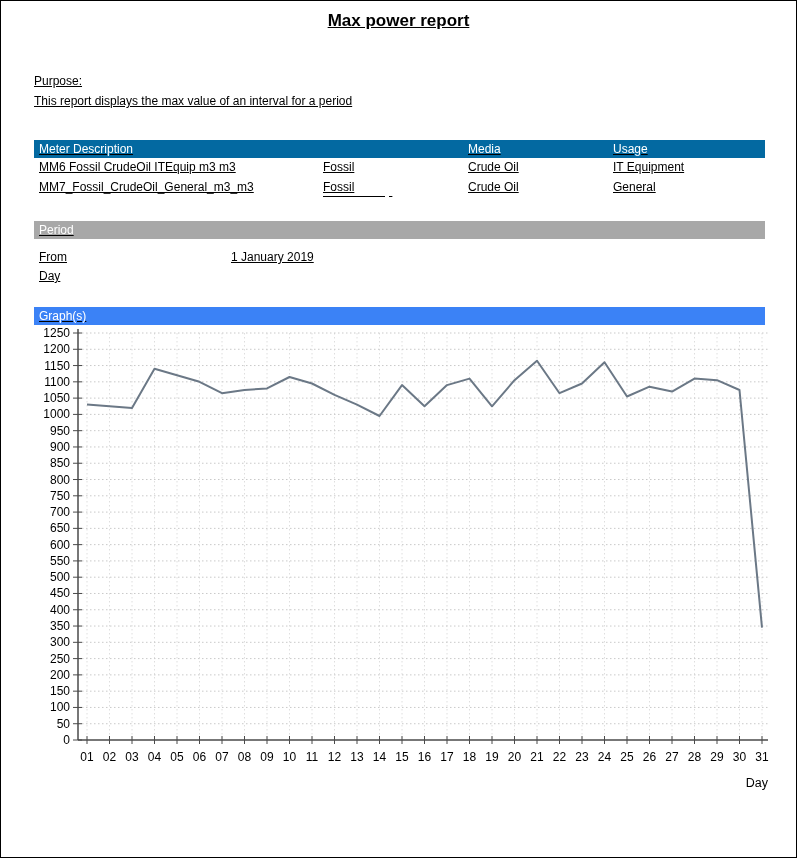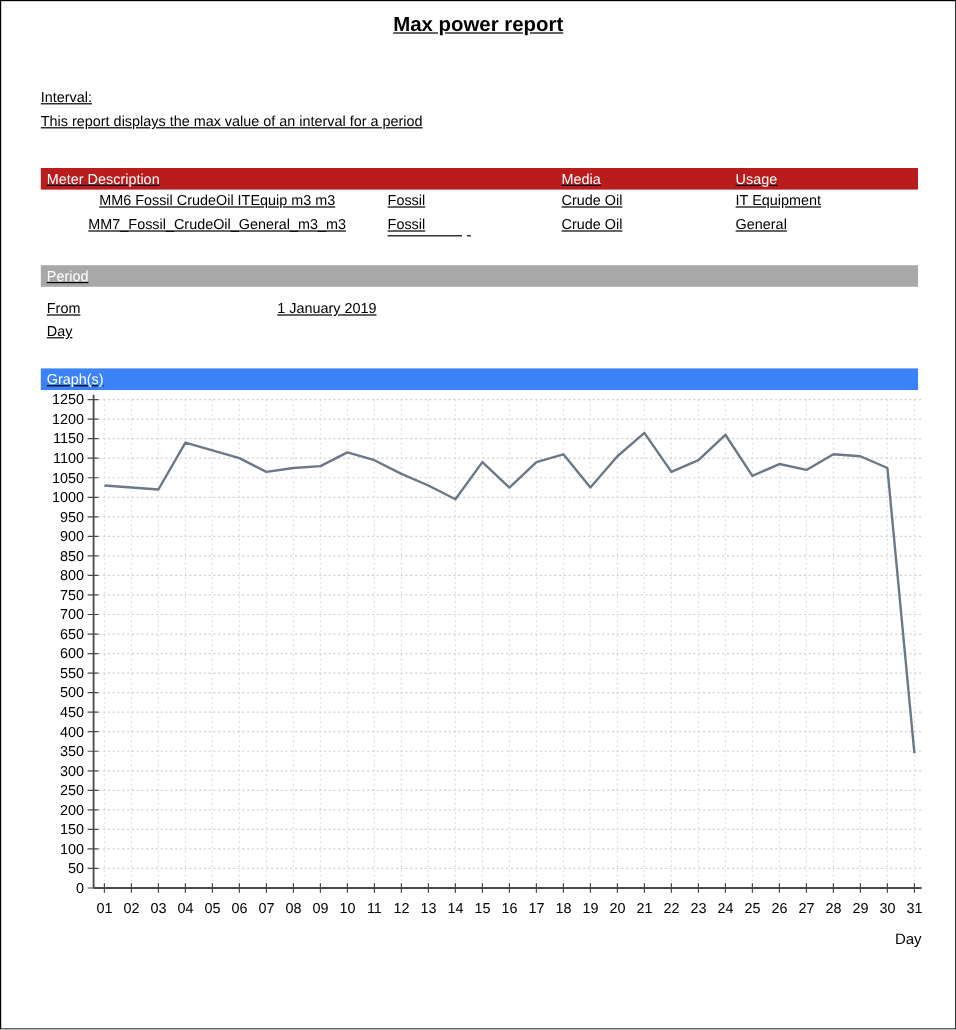--- a/index.html
+++ b/index.html
@@ -7,46 +7,46 @@
   .page{width:795px;height:856px;border:1px solid #000;background:#fff;position:relative;overflow:hidden;text-decoration:underline;}
   .title{margin:10px 0 0 0;text-align:center;font-size:17px;font-weight:bold;}
   .purpose{margin:40px 33px 0 33px;font-size:12px;line-height:20px;}
   .section-bar{margin:0 31px 0 33px;height:18px;line-height:18px;font-size:12px;color:#fff;background:#a8a8a8;padding-left:5px;box-sizing:border-box;}
   .tbl-bar{display:flex;margin-top:29px;}
   .tbl-bar .c0{width:284px;}
   .tbl-bar .c1{width:145px;margin-top:42px;}
   .tbl-bar .c2{width:145px;}
   .tbl-bar .c3{flex:1;}
   .tbl-row{display:flex;margin:0 31px 0 33px;font-size:12px;line-height:19.5px;padding-left:5px;}
-  .tbl-row .c0{width:284px;text-align:center;}
+  .tbl-row .c0{width:284px;}
   .tbl-row .c1{width:145px;}
   .tbl-row .c2{width:145px;}
   .tbl-row .c3{flex:1;}
   .period-bar{margin-top:24px;}
   .kv-row{display:flex;margin:0 31px 0 38px;font-size:12px;line-height:19px;}
   .kv-row .k{width:192px;}
   .period-rows{margin-top:9px;}
   .graphs-bar{margin-top:21px;}
   .unit-label{margin:20px 0 2px 33px;font-size:12px;}
   .chart-wrap{margin:0 0 0 33px;}
   svg text{font-family:"Liberation Sans", sans-serif;}
 </style>
 </head>
 <body>
 
 <div class="page">
 
   <h1 class="title">Max power report</h1>
 
   <div class="purpose">
-    <div>Interval:</div>
+    <div>Purpose:</div>
     <div>This report displays the max value of an interval for a period</div>
   </div>
 
-  <div class="section-bar tbl-bar" style="background: #b91c1c; color: rgb(255, 255, 255);">
+  <div class="section-bar tbl-bar" style="background: #0369a1; color: rgb(255, 255, 255);">
     <div class="c0">Meter Description</div>
     <div class="c1">Media Group</div>
     <div class="c2">Media</div>
     <div class="c3">Usage</div>
   </div>
 
   <div class="tbl-row">
     <div class="c0">MM6 Fossil CrudeOil ITEquip m3 m3</div>
     <div class="c1">Fossil</div>
     <div class="c2">Crude Oil</div>

